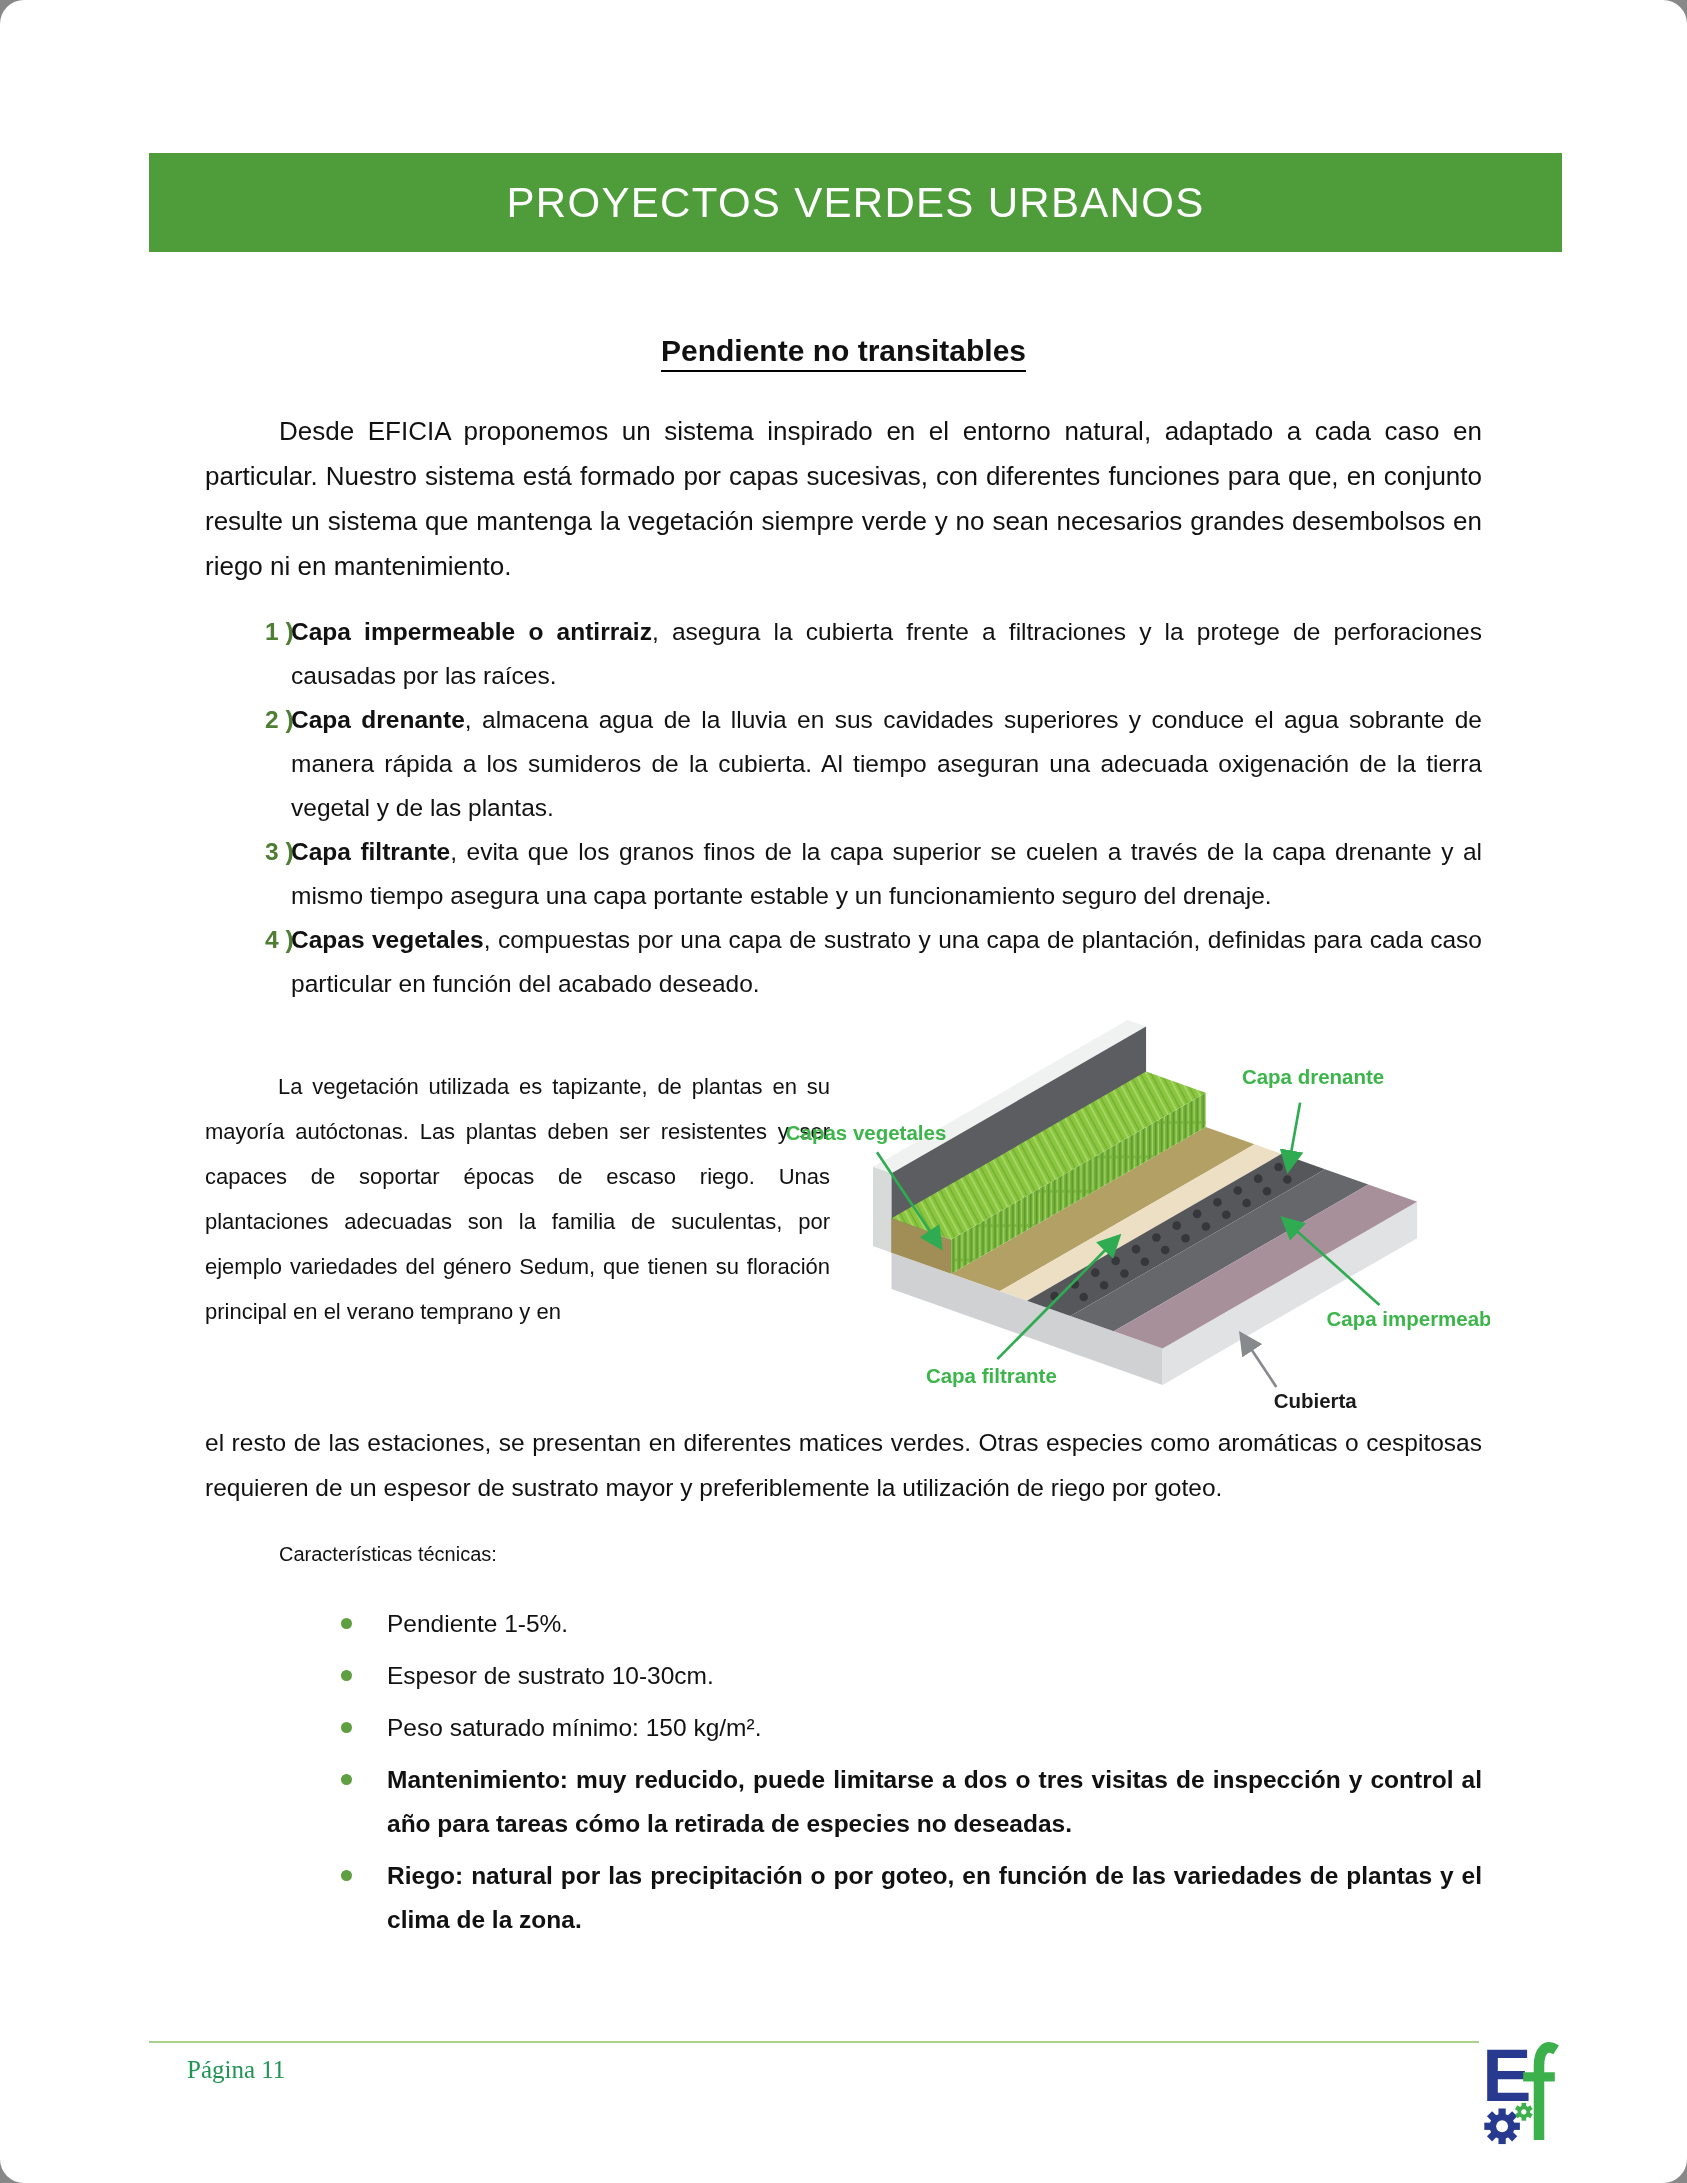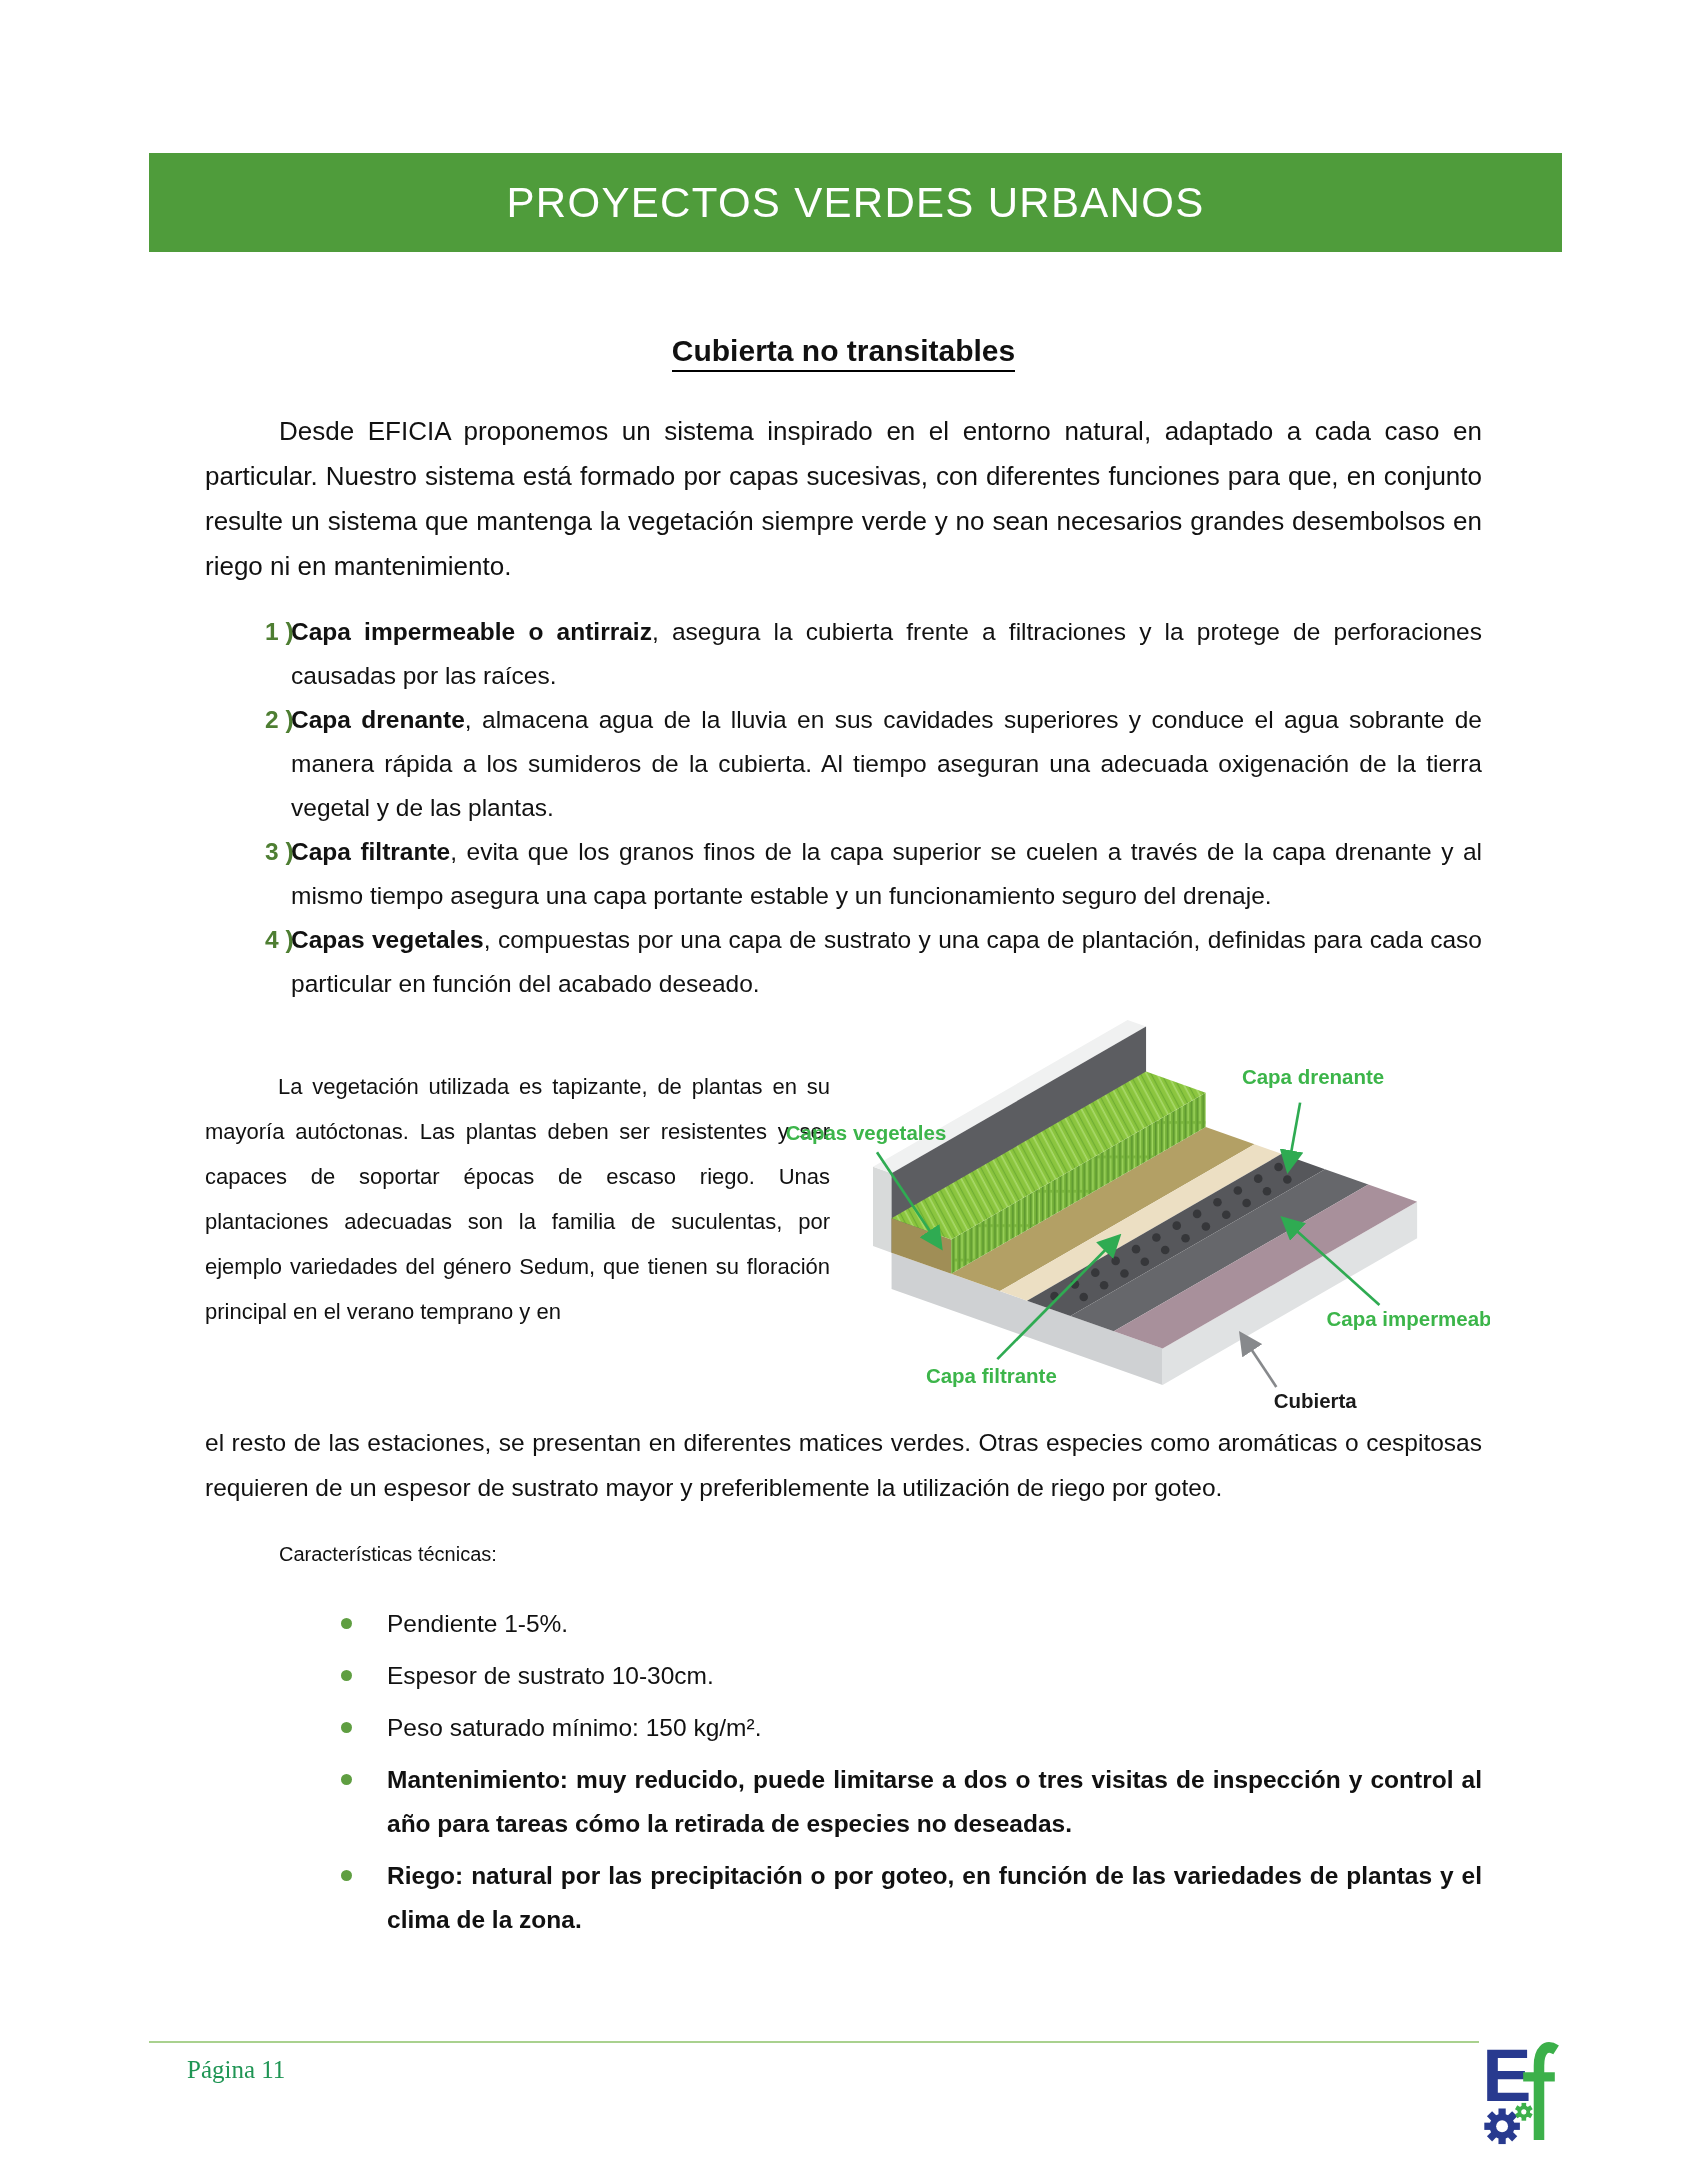--- a/index.html
+++ b/index.html
@@ -1,17 +1,17 @@
 <!DOCTYPE html>
 <html style="font-size:10.6px"><head>
 <meta charset="utf-8">
 <style>
   html,body{margin:0;padding:0;background:#888;}
   .page{position:relative;width:1687px;height:2183px;background:#ffffff;overflow:hidden;
-        font-family:"Liberation Sans",sans-serif;color:#111;}
+        font-family:"Liberation Sans",sans-serif;color:#111;border-radius:24px;}
   
   .banner{position:absolute;left:149px;top:153px;width:1413px;height:99px;background:#4f9c3b;
           display:flex;align-items:center;justify-content:center;}
   .banner-title{color:#ffffff;font-size:42px;letter-spacing:1.3px;font-weight:400;}
   
   .content{position:absolute;left:205px;top:0;width:1277px;}
   .doc-title{margin:334px 0 0;text-align:center;font-size:30px;font-weight:bold;}
   .doc-title-text{border-bottom:2.6px solid #000;padding-bottom:2.6px;}
   .intro{margin:41px 0 0;font-weight:normal;font-size:26px;line-height:45px;
          text-align:justify;text-indent:74px;}
@@ -45,21 +45,21 @@
 <body>
 
 <div class="page">
 
   <header class="banner">
     <span class="banner-title">PROYECTOS VERDES URBANOS</span>
   </header>
 
   <main class="content">
 
-    <h2 class="doc-title"><span class="doc-title-text">Cubierta no transitables</span></h2>
+    <h2 class="doc-title"><span class="doc-title-text">Pendiente no transitables</span></h2>
 
     <p class="intro">Desde EFICIA proponemos un sistema inspirado en el entorno natural, adaptado a cada caso en particular. Nuestro sistema está formado por capas sucesivas, con diferentes funciones para que, en conjunto resulte un sistema que mantenga la vegetación siempre verde y no sean necesarios grandes desembolsos en riego ni en mantenimiento.</p>
 
     <div class="numlist" id="numlist">
   <div class="num-item">
     <span class="num">1 )</span><span class="lead">Capa impermeable o antirraiz</span><span class="rest">, asegura la cubierta frente a filtraciones y la protege de perforaciones causadas por las raíces.</span>
   </div>
 
   <div class="num-item">
     <span class="num">2 )</span><span class="lead">Capa drenante</span><span class="rest">, almacena agua de la lluvia en sus cavidades superiores y conduce el agua sobrante de manera rápida a los sumideros de la cubierta. Al tiempo aseguran una adecuada oxigenación de la tierra vegetal y de las plantas.</span>

